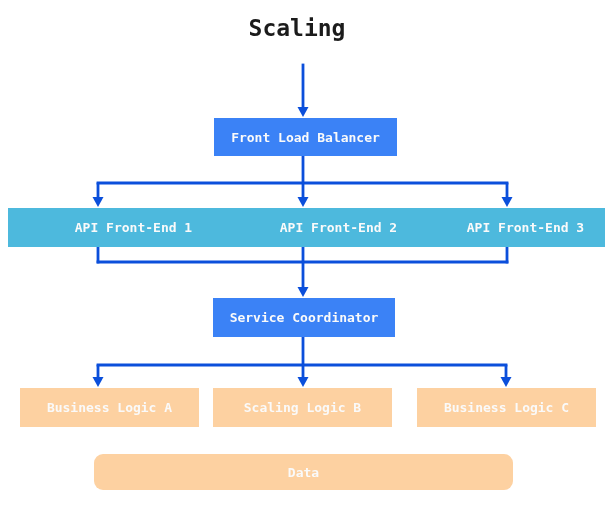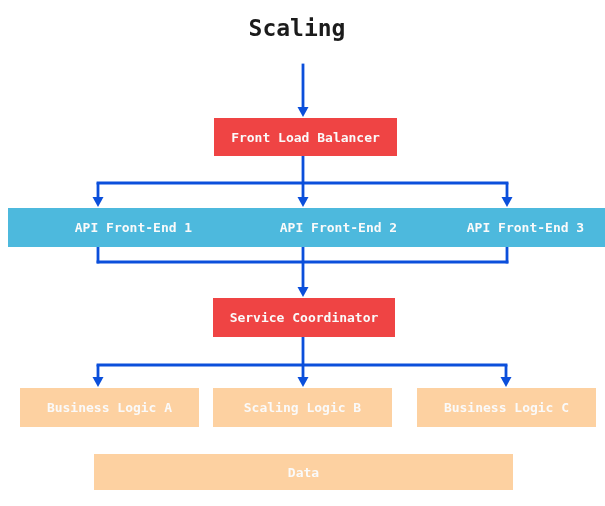--- a/index.html
+++ b/index.html
@@ -40,21 +40,21 @@
     position: absolute;
     display: flex;
     align-items: center;
     justify-content: center;
     font-family: "DejaVu Sans Mono", monospace;
     font-size: 13px;
     font-weight: 700;
     color: #fafafa;
     white-space: nowrap;
   }
-  .node.gray   { background: #ef4444; }
+  .node.gray   { background: #3b82f6; }
   .node.blue   { background: #4db9dd; padding-left: 36px; }
   .node.orange { background: #fdd1a1; }
 </style>
 </head>
 <body>
 
 <div class="canvas">
 
   <h1 class="title">Scaling</h1>
 
@@ -119,17 +119,17 @@
   </div>
 
   <div class="node orange" style="left:213px; top:388px; width:179px; height:39px;">
     <span>Scaling Logic B</span>
   </div>
 
   <div class="node orange" style="left:417px; top:388px; width:179px; height:39px;">
     <span>Business Logic C</span>
   </div>
 
-  <div class="node orange" style="left:94px; top:454px; width:419px; height:36px;">
+  <div class="node orange" style="left:94px; top:454px; width:419px; height:36px;border-radius:9px;">
     <span>Data</span>
   </div>
 
 </div>
 
 </body></html>

